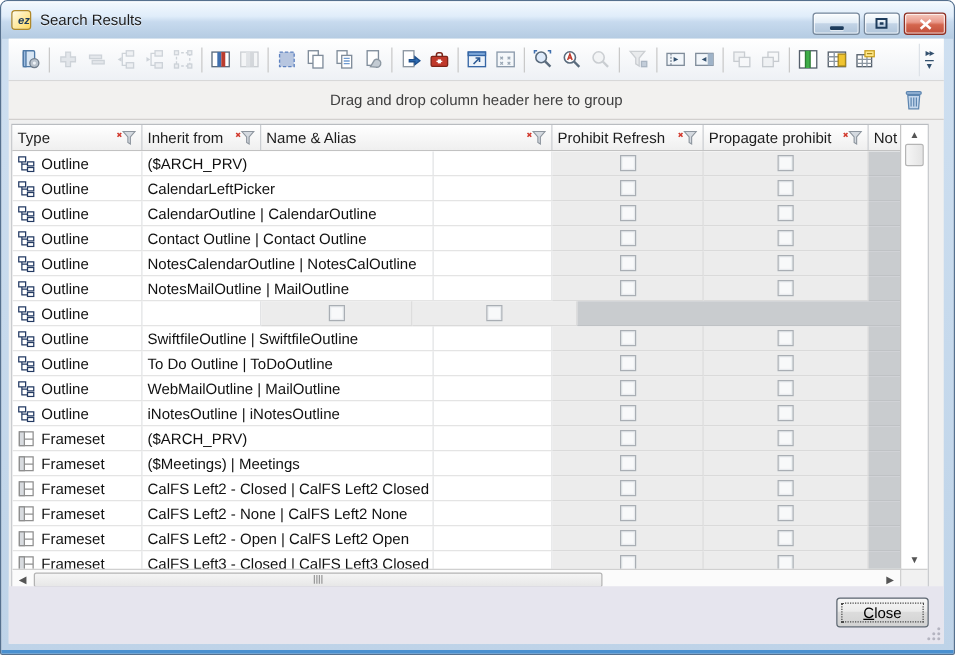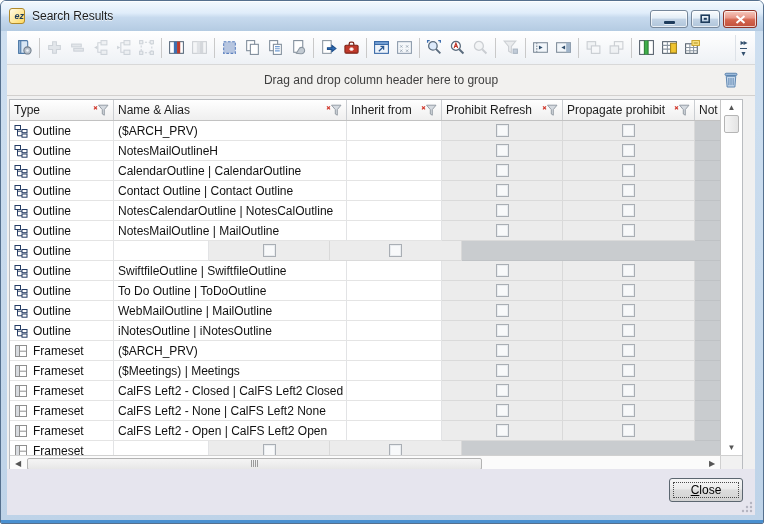--- a/index.html
+++ b/index.html
@@ -354,38 +354,38 @@
         <div class="ghead">
           <div class="gh-cell w-type">
             <span>Type</span>
             <span class="flt">
                 <svg viewBox="0 0 17 12" width="17" height="12">
                   <path d="M2 2.4l3 3M5 2.4l-3 3" stroke="#d23a2e" stroke-width="1.3"></path>
                   <path d="M6.5 1.2h9.5l-3.7 4.4v5.6l-2-1.2V5.6z" fill="#d5dae0" stroke="#8d959e" stroke-width="0.9"></path>
                 </svg>
               </span>
           </div>
+          <div class="gh-cell w-inherit">
+            <span>Inherit from</span>
+            <span class="flt">
+                <svg viewBox="0 0 17 12" width="17" height="12">
+                  <path d="M2 2.4l3 3M5 2.4l-3 3" stroke="#d23a2e" stroke-width="1.3"></path>
+                  <path d="M6.5 1.2h9.5l-3.7 4.4v5.6l-2-1.2V5.6z" fill="#d5dae0" stroke="#8d959e" stroke-width="0.9"></path>
+                </svg>
+              </span>
+          </div>
           <div class="gh-cell w-name">
             <span>Name &amp; Alias</span>
             <span class="flt">
                 <svg viewBox="0 0 17 12" width="17" height="12">
                   <path d="M2 2.4l3 3M5 2.4l-3 3" stroke="#d23a2e" stroke-width="1.3"></path>
                   <path d="M6.5 1.2h9.5l-3.7 4.4v5.6l-2-1.2V5.6z" fill="#d5dae0" stroke="#8d959e" stroke-width="0.9"></path>
                 </svg>
               </span>
           </div>
-          <div class="gh-cell w-inherit">
-            <span>Inherit from</span>
-            <span class="flt">
-                <svg viewBox="0 0 17 12" width="17" height="12">
-                  <path d="M2 2.4l3 3M5 2.4l-3 3" stroke="#d23a2e" stroke-width="1.3"></path>
-                  <path d="M6.5 1.2h9.5l-3.7 4.4v5.6l-2-1.2V5.6z" fill="#d5dae0" stroke="#8d959e" stroke-width="0.9"></path>
-                </svg>
-              </span>
-          </div>
           <div class="gh-cell w-prohibit">
             <span>Prohibit Refresh</span>
             <span class="flt">
                 <svg viewBox="0 0 17 12" width="17" height="12">
                   <path d="M2 2.4l3 3M5 2.4l-3 3" stroke="#d23a2e" stroke-width="1.3"></path>
                   <path d="M6.5 1.2h9.5l-3.7 4.4v5.6l-2-1.2V5.6z" fill="#d5dae0" stroke="#8d959e" stroke-width="0.9"></path>
                 </svg>
               </span>
           </div>
           <div class="gh-cell w-propagate">
@@ -429,21 +429,21 @@
       <span class="ticon">
                   <svg viewBox="0 0 14 14" width="14" height="14">
                     <rect x="1" y="1.5" width="5.5" height="4" fill="#fff" stroke="#233a63"></rect>
                     <rect x="8" y="5.5" width="5" height="3.2" fill="#fff" stroke="#233a63"></rect>
                     <rect x="8" y="10" width="5" height="3.2" fill="#fff" stroke="#233a63"></rect>
                     <path d="M3.5 5.5v6.3H8M3.5 7.2H8" fill="none" stroke="#233a63"></path>
                   </svg>
                 </span>
       <span>Outline</span>
     </div>
-    <div class="cell w-name">NotesMailOutlineH</div>
+    <div class="cell w-name">CalendarLeftPicker</div>
     <div class="cell w-inherit"></div>
     <div class="cell w-prohibit gray">
                 <span class="chk"></span>
               </div>
     <div class="cell w-propagate gray">
                 <span class="chk"></span>
               </div>
     <div class="cell w-notinm dark"></div>
   </div>
             <div class="grow">
@@ -752,20 +752,21 @@
     <div class="cell w-type">
       <span class="ticon">
                   <svg viewBox="0 0 14 14" width="14" height="14">
                     <rect x="1.5" y="1.5" width="11" height="11" fill="#fff" stroke="#8f8f8f"></rect>
                     <rect x="1.5" y="1.5" width="4" height="11" fill="#d8dbdf" stroke="#8f8f8f"></rect>
                     <path d="M5.5 7.2h7" stroke="#8f8f8f"></path>
                   </svg>
                 </span>
       <span>Frameset</span>
     </div>
+    <div class="cell w-name">CalFS Left3 - Closed | CalFS Left3 Closed</div>
     <div class="cell w-inherit"></div>
     <div class="cell w-prohibit gray">
                 <span class="chk"></span>
               </div>
     <div class="cell w-propagate gray">
                 <span class="chk"></span>
               </div>
     <div class="cell w-notinm dark"></div>
   </div>
           </div>

